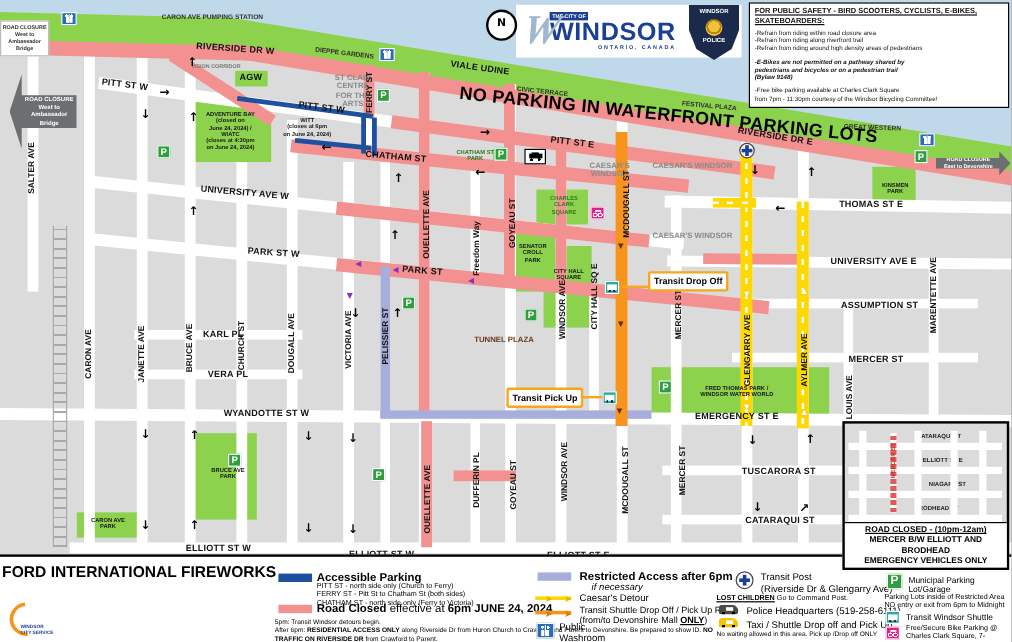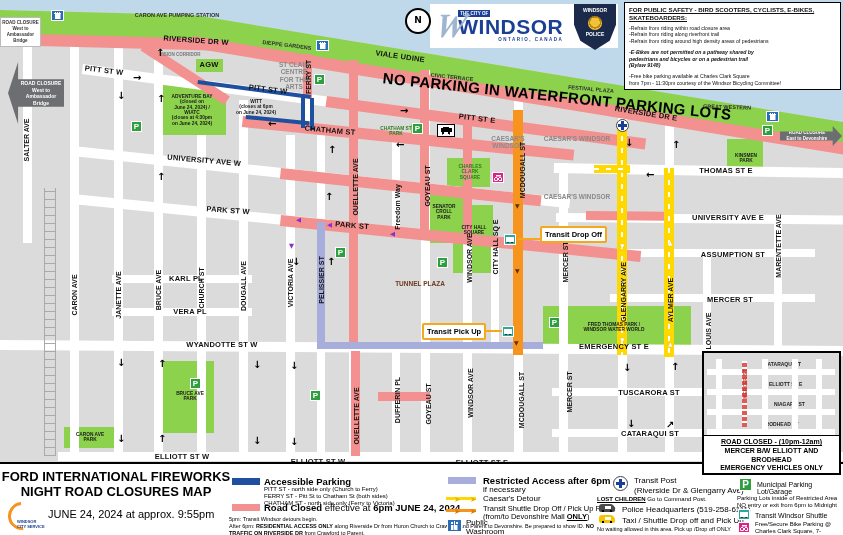--- a/index.html
+++ b/index.html
@@ -445,51 +445,49 @@
         <div>ROAD CLOSED - (10pm-12am)</div>
         <div>MERCER B/W ELLIOTT AND</div>
         <div>BRODHEAD</div>
         <div>EMERGENCY VEHICLES ONLY</div>
       </div>
   </div>
 
   <div id="legend">
     <div class="abs lg-title">
       <div>FORD INTERNATIONAL FIREWORKS</div>
-      <div>NIGHT ROAD CLOSURES MAP</div>
     </div>
     <div class="abs l311">
       <span class="arc311"></span>
       <span class="n311">311</span>
       <div class="sub311">
         <div>WINDSOR</div>
         <div>CITY SERVICE</div>
       </div>
     </div>
-    <div class="abs lg-date">JUNE 24, 2024 at approx. 9:55pm</div>
 
     <div class="abs bar" style="left:232px;top:14px;background:#1F4F9F;"></div>
     <div class="abs lg-b" style="left:264px;top:12px;">Accessible Parking</div>
     <div class="abs lg-s" style="left:264px;top:22px;">
         <div>PITT ST - north side only (Church to Ferry)</div>
         <div>FERRY ST - Pitt St to Chatham St (both sides)</div>
         <div>CHATHAM ST - north side only (Ferry to Victoria)</div>
       </div>
     <div class="abs bar" style="left:232px;top:40px;background:#F2918F;"></div>
     <div class="abs" style="left:264px;top:38px;font-size:9.5px;">
       <span class="b">Road Closed</span><span> effective at </span><span class="b">6pm JUNE 24, 2024</span>
     </div>
     <div class="abs lg-t" style="left:229px;top:52px;">5pm: Transit Windsor detours begin.</div>
     <div class="abs lg-t" style="left:229px;top:59px;width:382px;">
       <span>After 6pm: </span><span class="b">RESIDENTIAL ACCESS ONLY</span><span> along Riverside Dr from Huron Church to Crawford and Parent to Devonshire. Be prepared to show ID. </span><span class="b">NO TRAFFIC ON RIVERSIDE DR</span><span> from Crawford to Parent.</span>
     </div>
 
     <div class="abs bar" style="left:448px;top:13px;background:#A8AEDC;"></div>
     <div class="abs lg-b" style="left:483px;top:11px;">Restricted Access after 6pm</div>
-    <div class="abs lg-m" style="left:483px;top:21px;">if necessary</div>
+    <div class="abs lg-m" style="left:493px;top:21px;font-style:italic;">if necessary</div>
     <div class="abs arrowline" style="left:446px;top:33px;background:#FFD800;">
         <i style="left:8px;color:#E3B800;">➤</i>
         <i style="left:24px;color:#E3B800;">➤</i>
       </div>
     <div class="abs lg-m" style="left:483px;top:30px;">Caesar's Detour</div>
     <div class="abs arrowline" style="left:446px;top:45px;background:#F7941D;">
         <i style="left:8px;color:#D97B00;">➤</i>
         <i style="left:24px;color:#D97B00;">➤</i>
       </div>
     <div class="abs" style="left:483px;top:40px;font-size:7.5px;">Transit Shuttle Drop Off / Pick Up Route</div>

